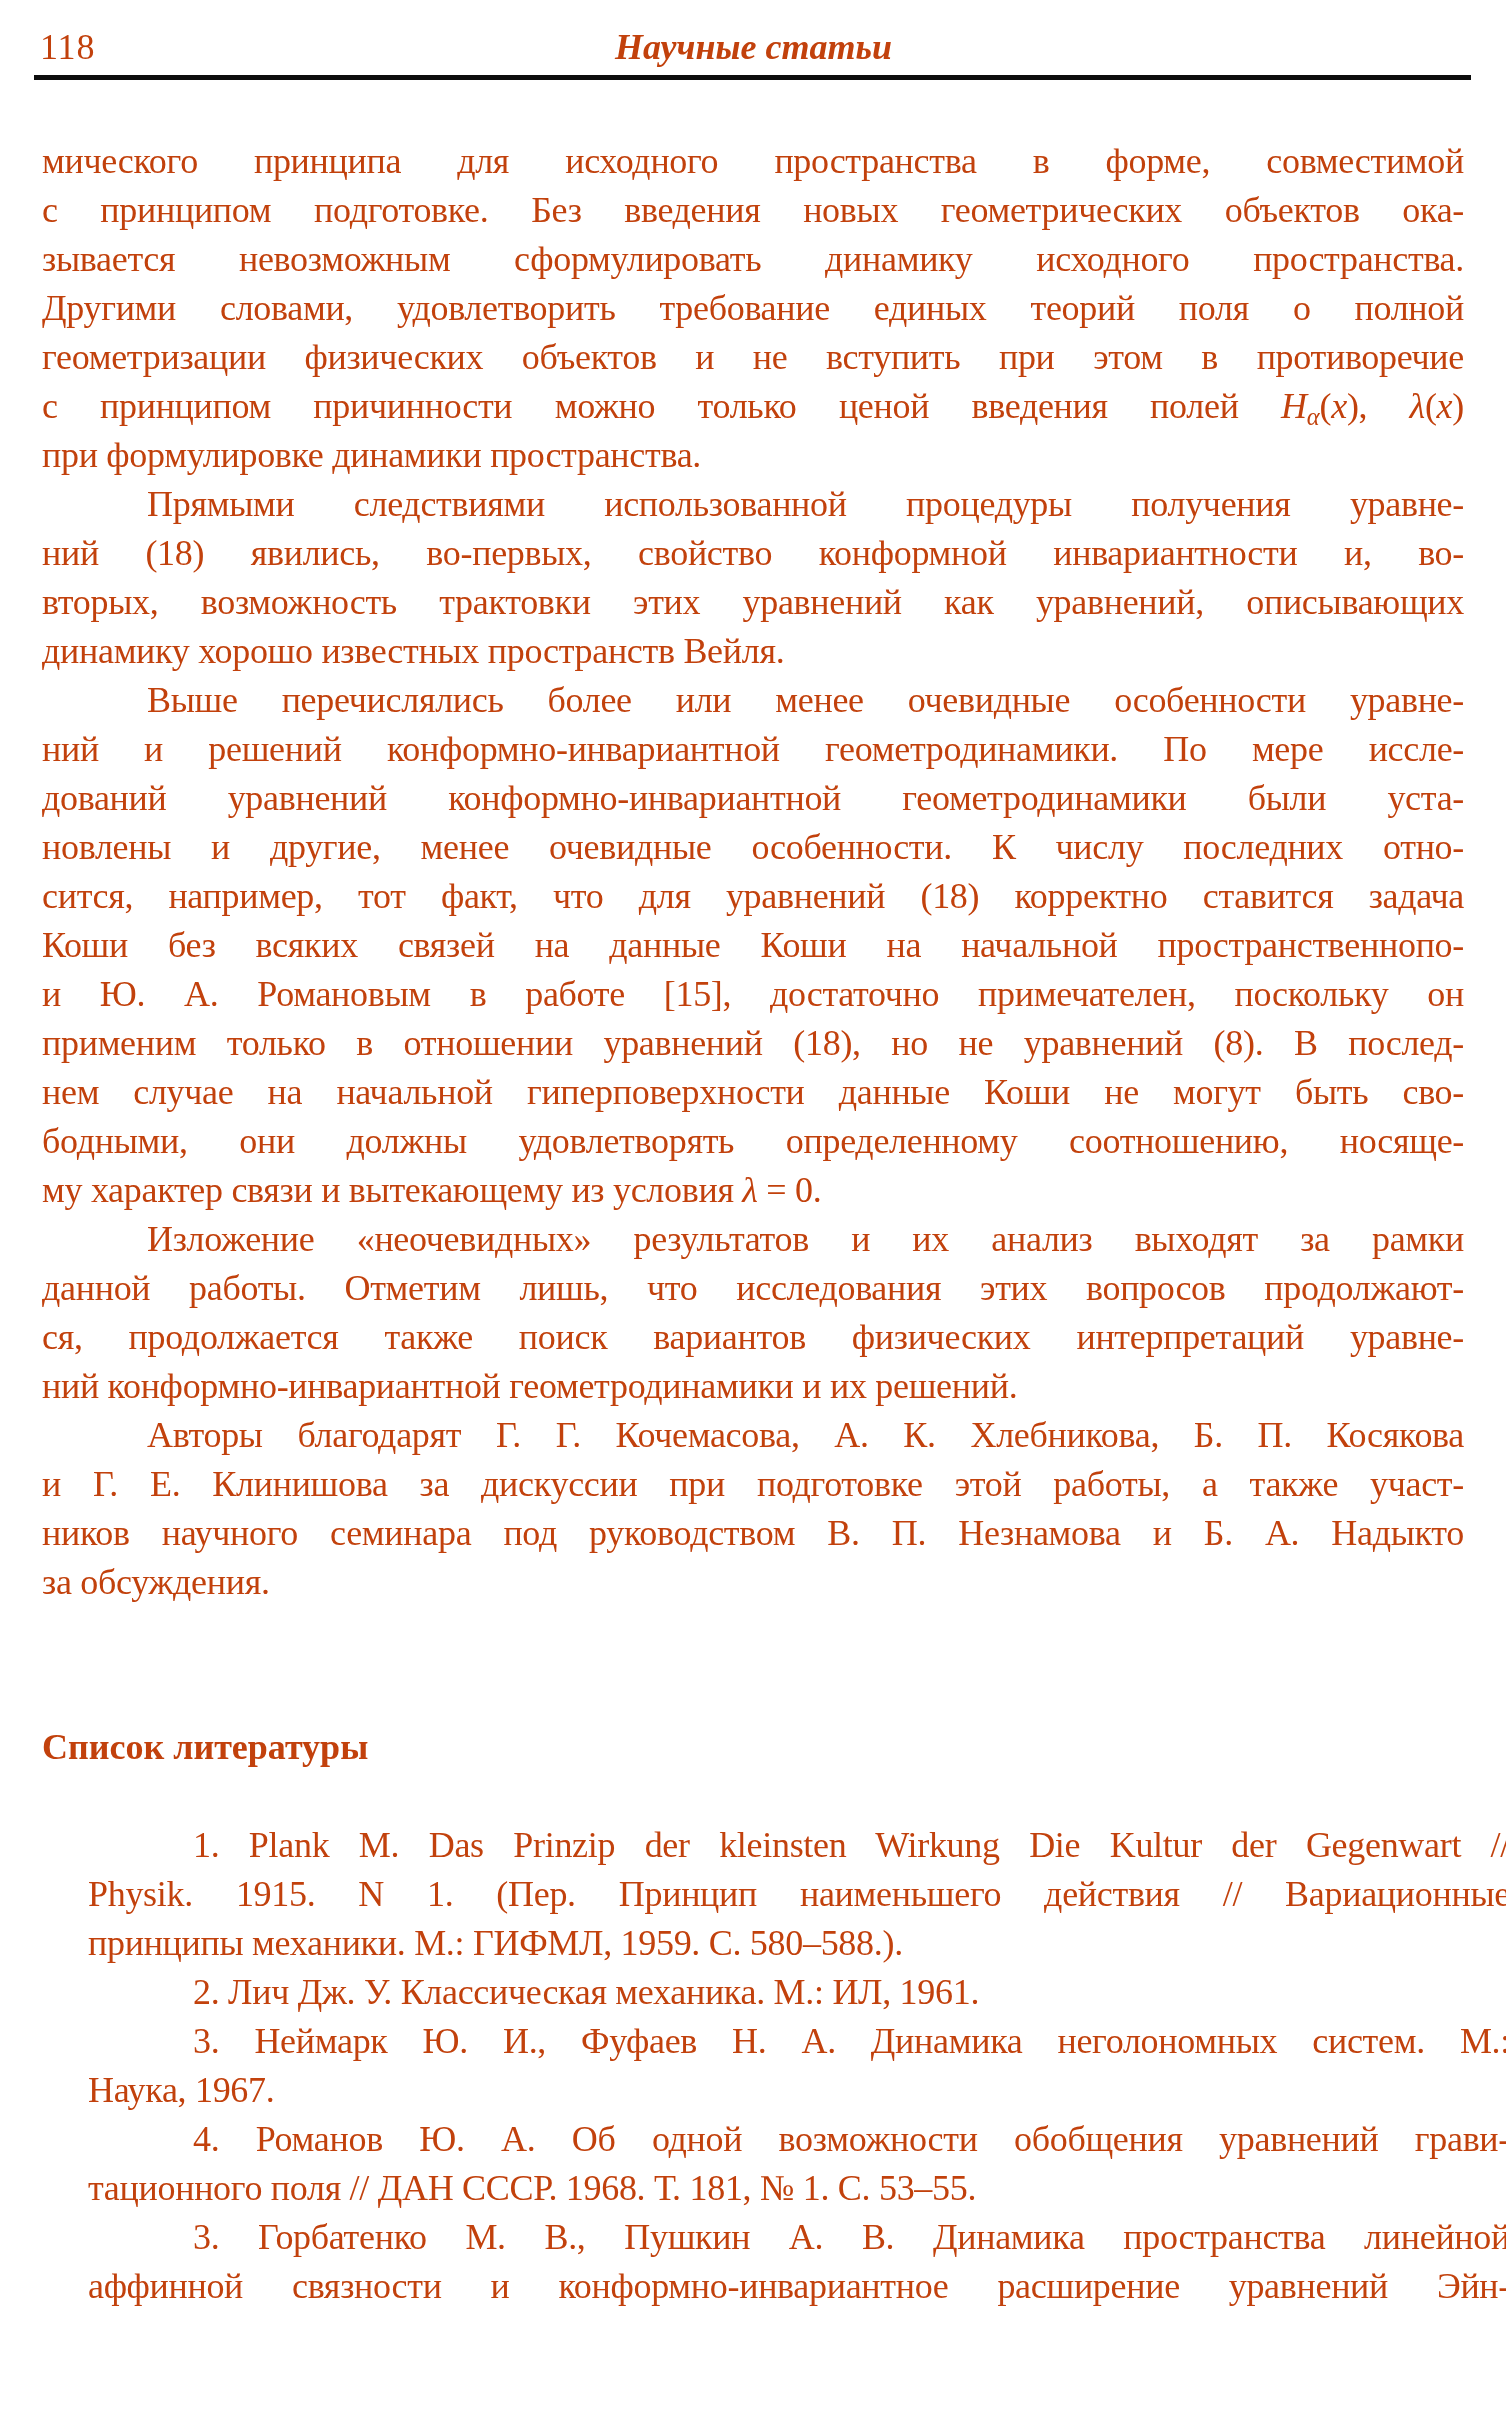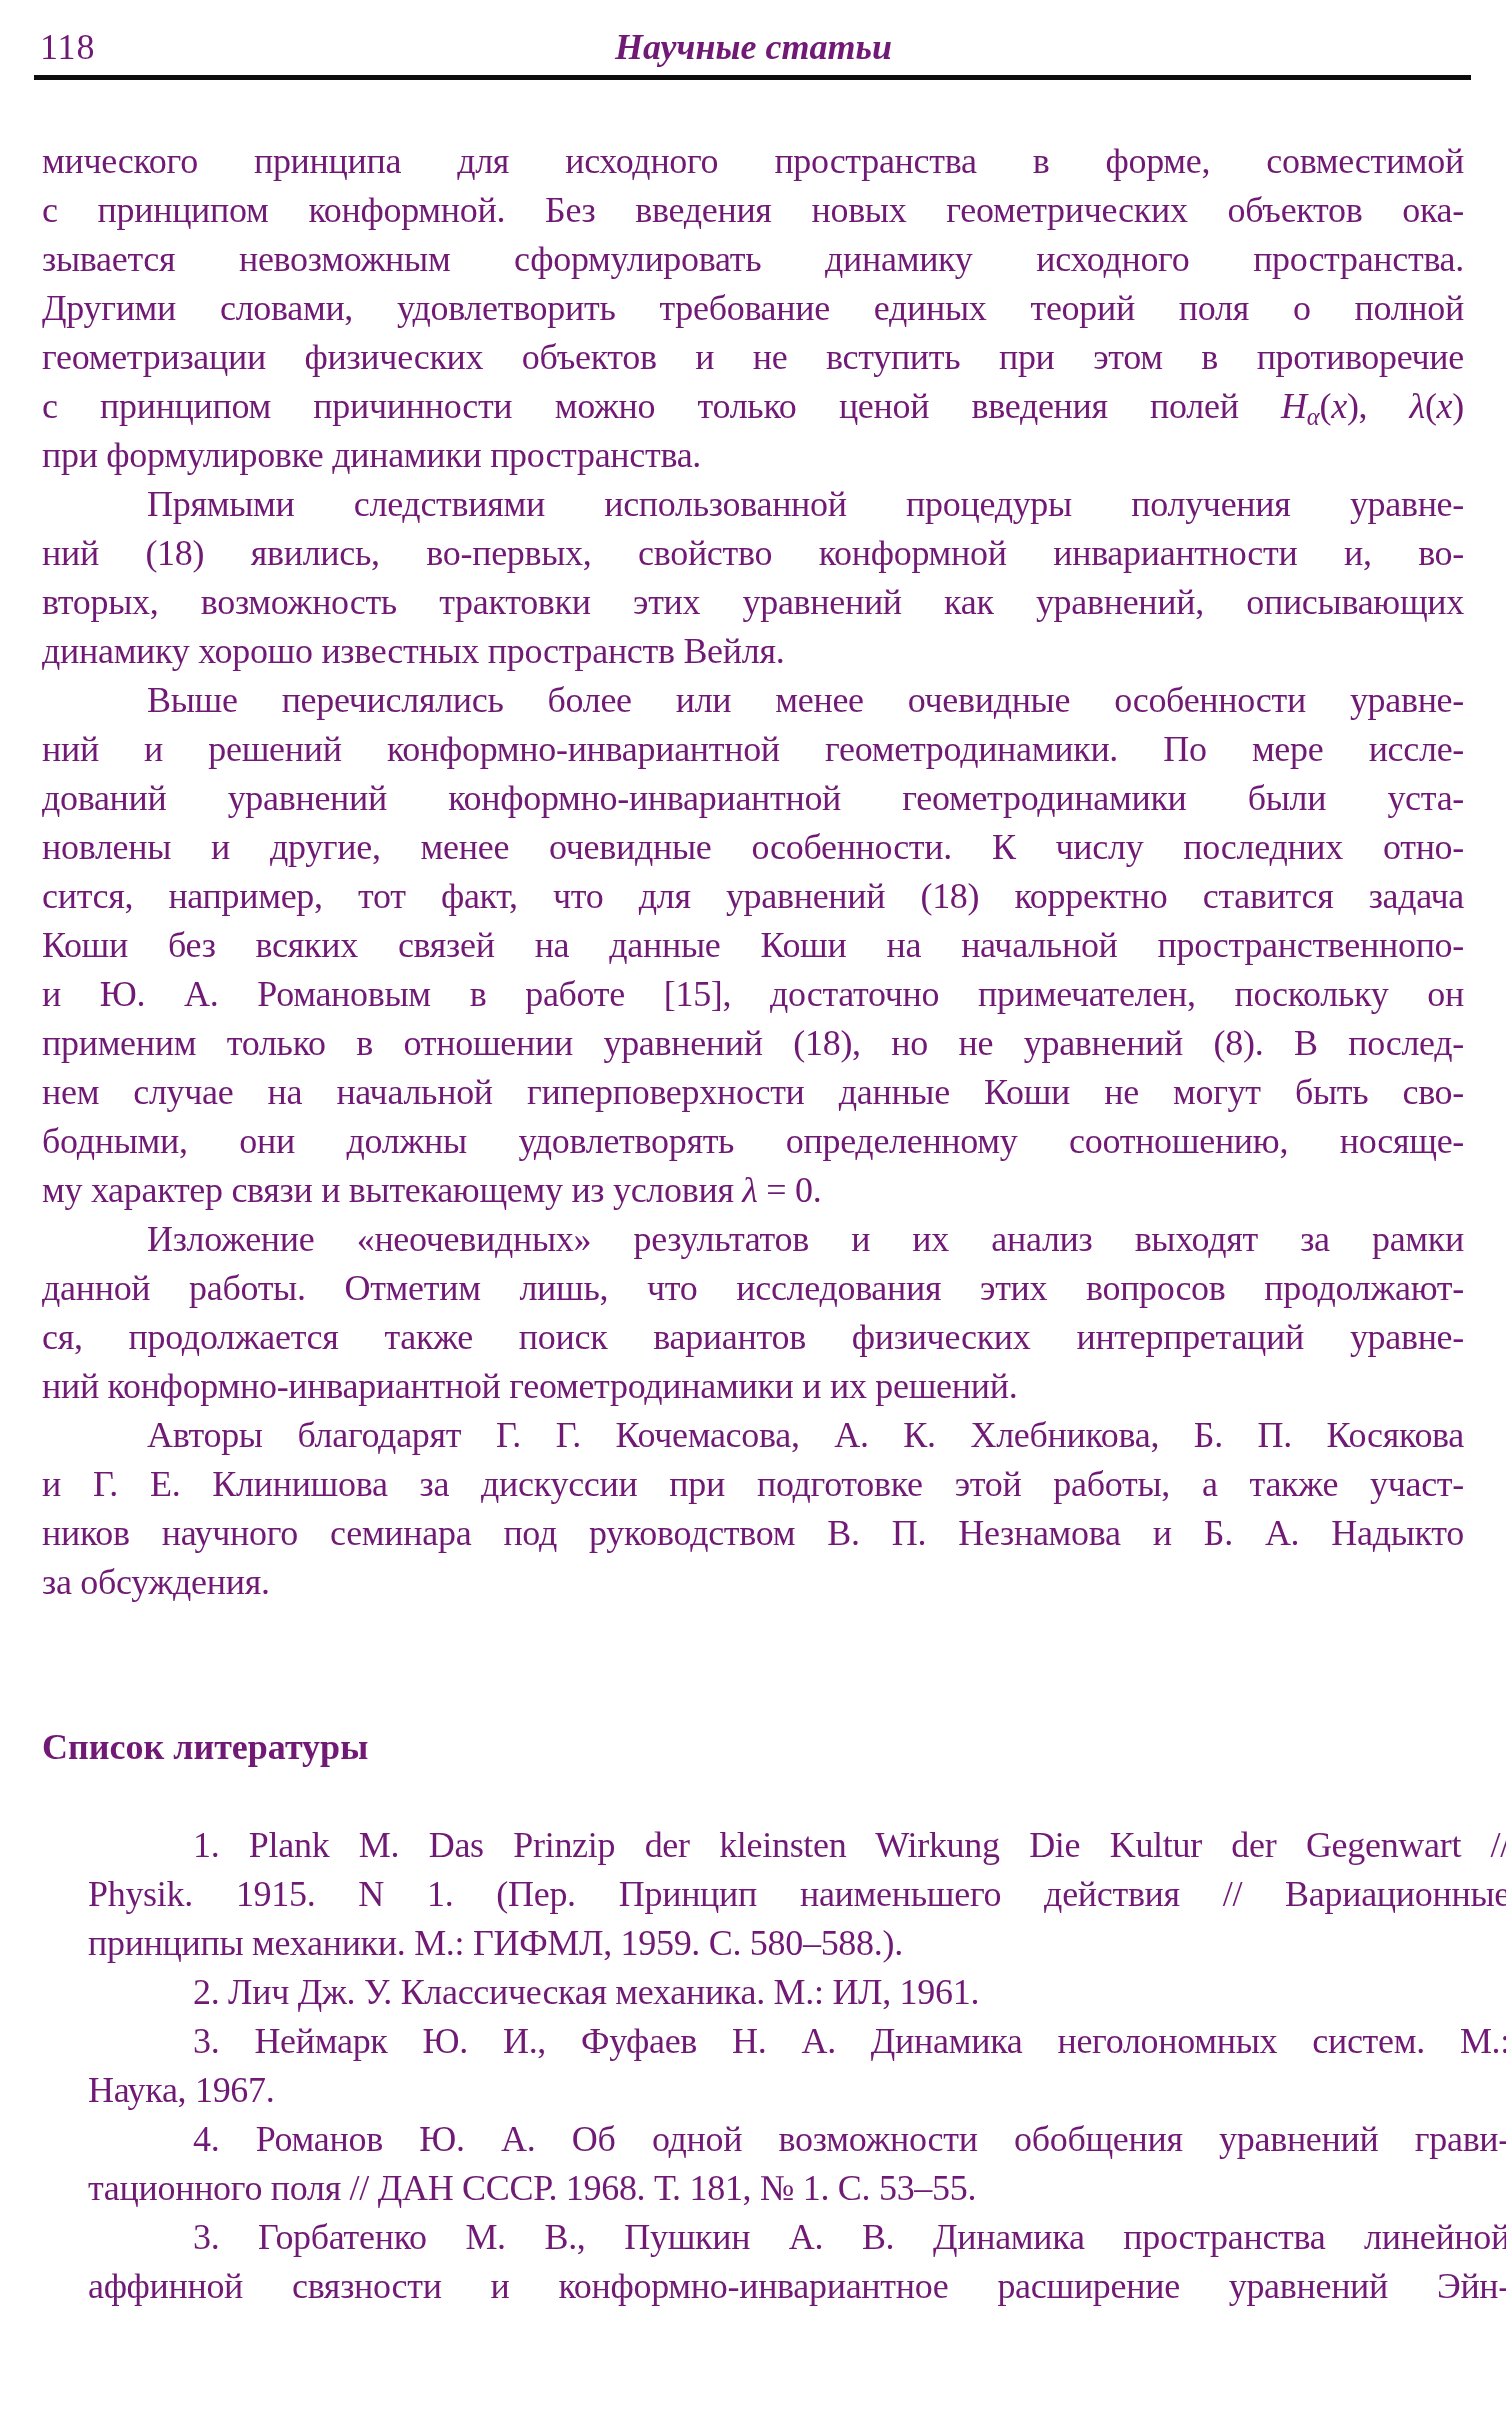--- a/index.html
+++ b/index.html
@@ -6,21 +6,21 @@
     margin: 0;
     padding: 0;
     background: #e8e8e8;
   }
   .page {
     position: relative;
     width: 1507px;
     height: 2413px;
     margin: 0 auto;
     background: #ffffff;
-    color: #701a75;
+    color: #c2410c;
     font-family: "Liberation Serif", "DejaVu Serif", serif;
     overflow: hidden;
   }
 
   
   .page-number {
     position: absolute;
     top: 26px;
     left: 40px;
     font-size: 36px;
@@ -98,21 +98,21 @@
 <div class="page">
 
   <div class="page-number">118</div>
 
   <div class="running-title">Научные статьи</div>
 
   <div class="header-rule"></div>
 
   <div class="body-block">
       <div class="ln">мического принципа для исходного пространства в форме, совместимой</div>
-      <div class="ln">с принципом конформной. Без введения новых геометрических объектов ока-</div>
+      <div class="ln">с принципом подготовке. Без введения новых геометрических объектов ока-</div>
       <div class="ln">зывается невозможным сформулировать динамику исходного пространства.</div>
       <div class="ln">Другими словами, удовлетворить требование единых теорий поля о полной</div>
       <div class="ln">геометризации физических объектов и не вступить при этом в противоречие</div>
       <div class="ln"><span>с принципом причинности можно только ценой введения полей </span><span class="mi">H</span><span class="msub">α</span><span>(</span><span class="mi">x</span><span>), </span><span class="mi">λ</span><span>(</span><span class="mi">x</span><span>)</span></div>
       <div class="ln end">при формулировке динамики пространства.</div>
       <div class="ln in">Прямыми следствиями использованной процедуры получения уравне-</div>
       <div class="ln">ний (18) явились, во-первых, свойство конформной инвариантности и, во-</div>
       <div class="ln">вторых, возможность трактовки этих уравнений как уравнений, описывающих</div>
       <div class="ln end">динамику хорошо известных пространств Вейля.</div>
       <div class="ln in">Выше перечислялись более или менее очевидные особенности уравне-</div>

